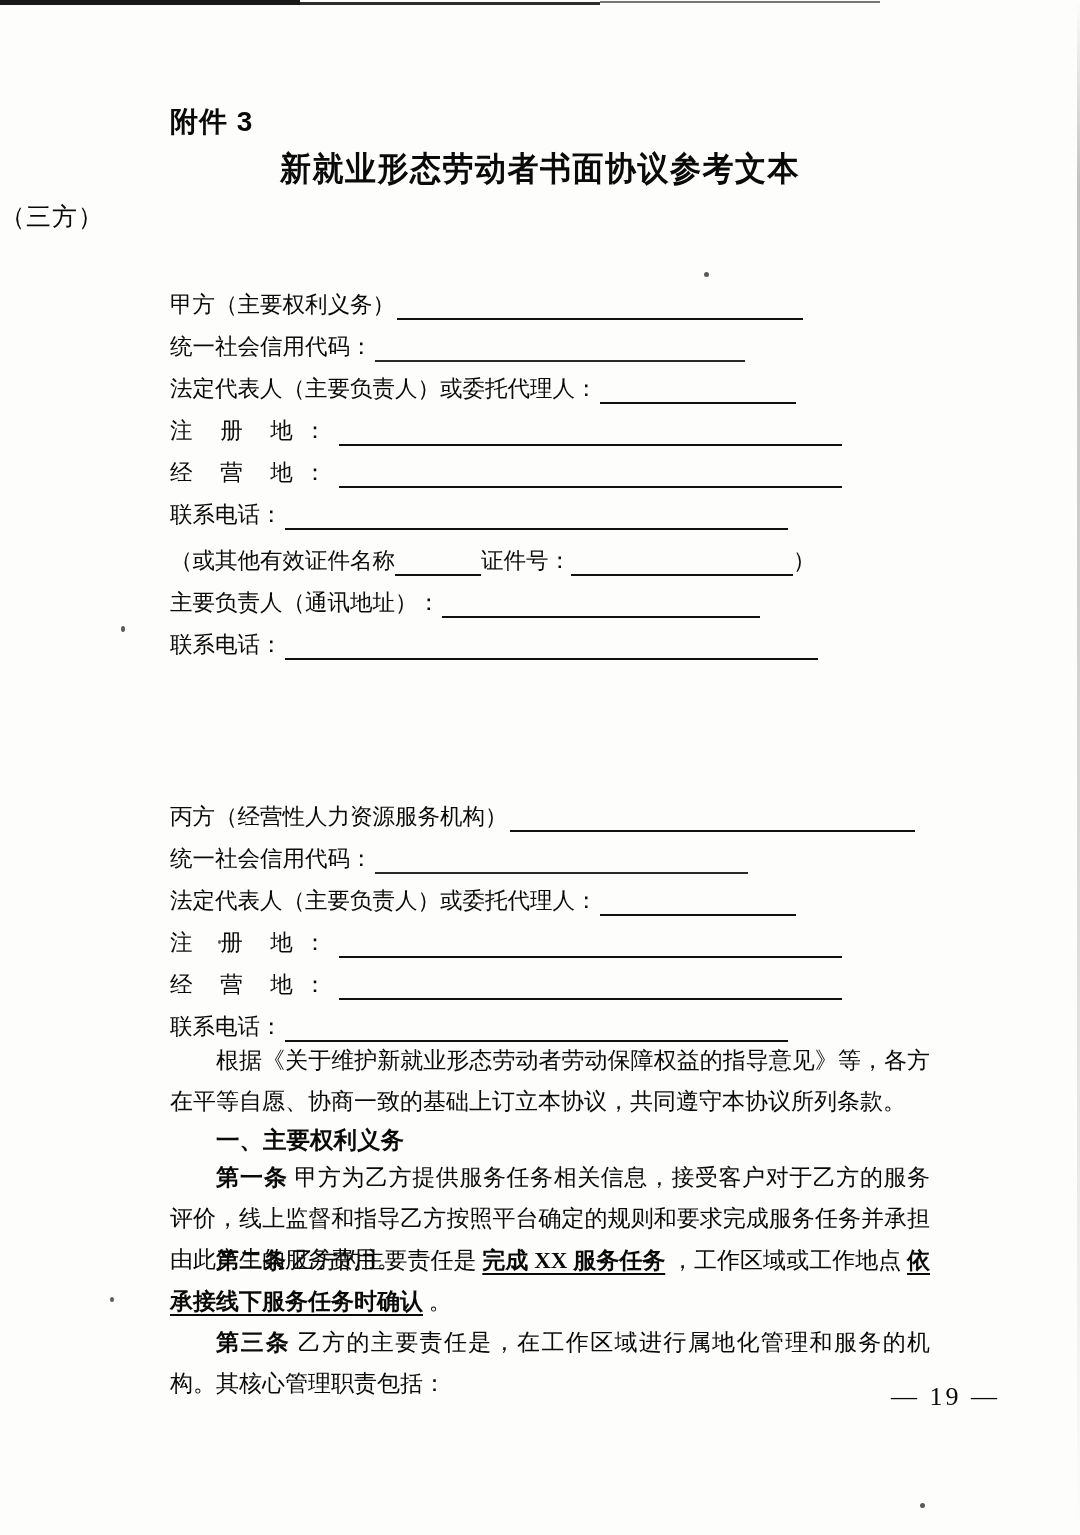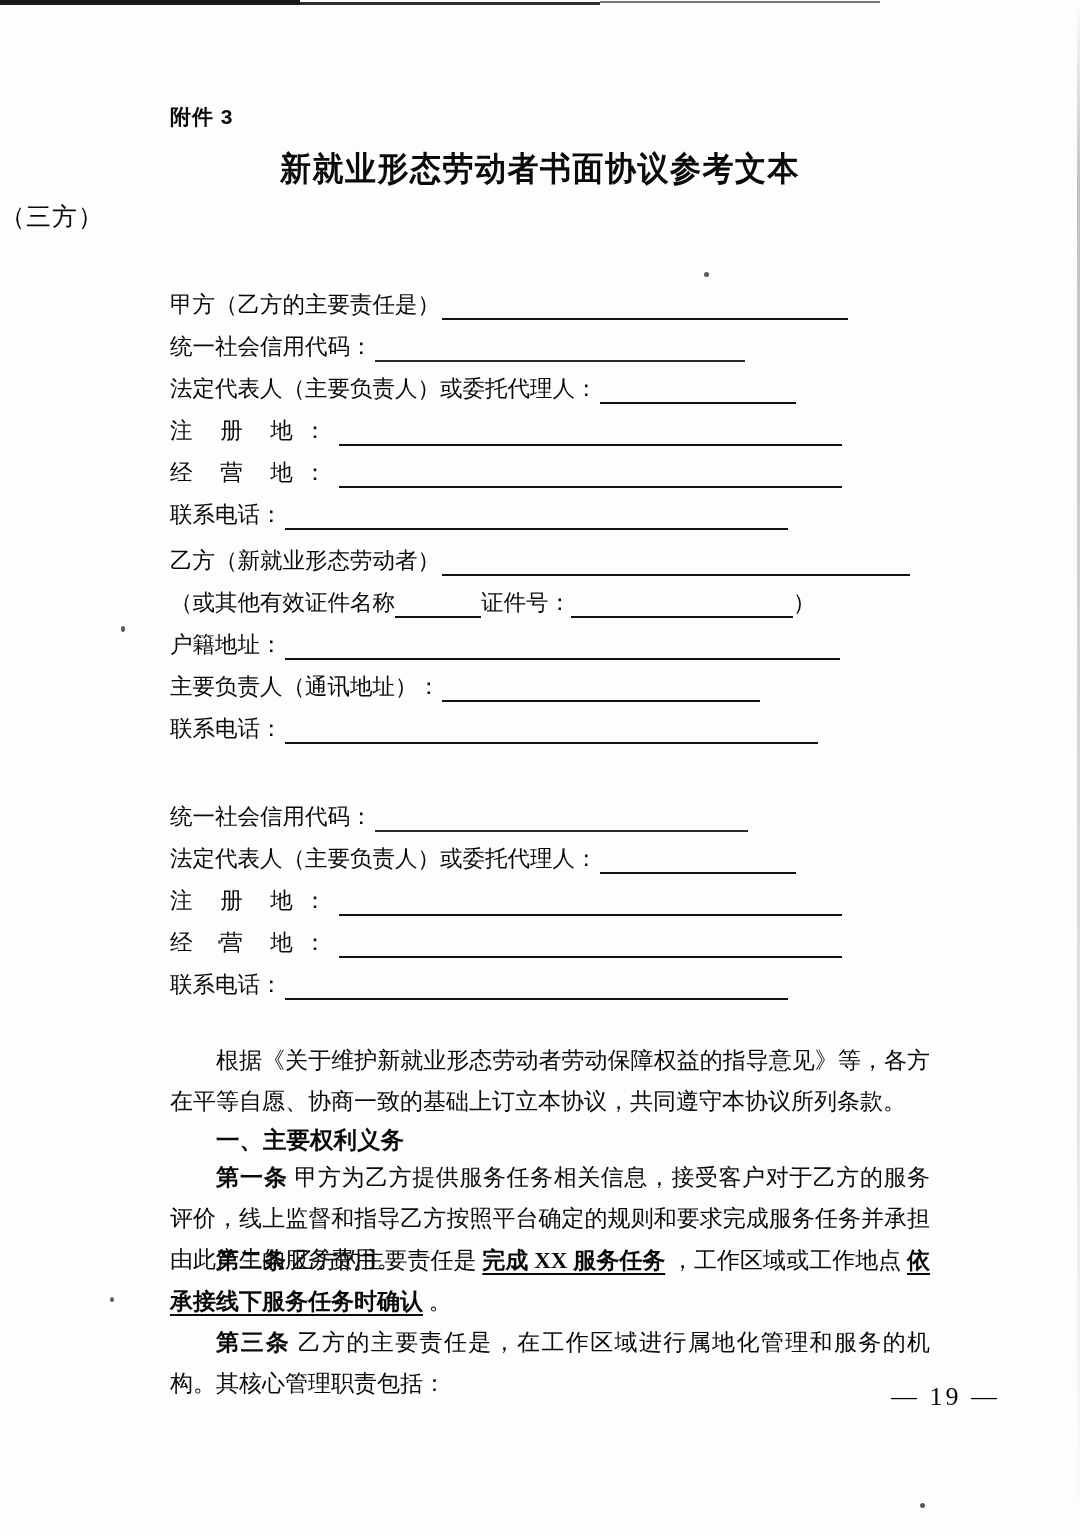--- a/index.html
+++ b/index.html
@@ -63,21 +63,21 @@
     left: 0;
     top: 0;
     width: 1080px;
   }
 
   
   .attach-no {
     position: absolute;
     left: 170px;
     top: 103px;
-    font-size: 21px;
+    font-size: 28px;
     font-weight: 700;
     letter-spacing: 1px;
     font-family: "Liberation Sans", "DejaVu Sans", sans-serif;
   }
   .doc-title {
     position: absolute;
     left: 0;
     top: 148px;
     width: 1080px;
     text-align: center;
@@ -188,21 +188,21 @@
   <div class="speck" style="left:218px;top:940px;width:3px;height:4px;"></div>
 
   <div class="content">
 
     <div class="attach-no">附件 3</div>
     <div class="doc-title">新就业形态劳动者书面协议参考文本</div>
     <div class="doc-subtitle">（三方）</div>
 
     <div class="party-block" style="top:278px;">
       <div class="field-row">
-        <span class="field-label">甲方（乙方的主要责任是）</span>
+        <span class="field-label">甲方（主要权利义务）</span>
         <span class="blank" style="width:406px;"></span>
       </div>
       <div class="field-row">
         <span class="field-label">统一社会信用代码：</span>
         <span class="blank soft" style="width:370px;"></span>
       </div>
       <div class="field-row">
         <span class="field-label">法定代表人（主要负责人）或委托代理人：</span>
         <span class="blank" style="width:196px;"></span>
       </div>
@@ -214,46 +214,42 @@
         <span class="field-label spaced">经 营 地：</span>
         <span class="blank" style="width:503px;"></span>
       </div>
       <div class="field-row">
         <span class="field-label">联系电话：</span>
         <span class="blank" style="width:503px;"></span>
       </div>
     </div>
 
     <div class="party-block" style="top:534px;">
-      <div class="field-row">
-        <span class="field-label">乙方（新就业形态劳动者）</span>
-        <span class="blank" style="width:468px;"></span>
-      </div>
       <div class="inline-row">
         <span>（或其他有效证件名称</span>
         <span class="inline-blank" style="width:86px;"></span>
         <span>证件号：</span>
         <span class="inline-blank" style="width:222px;"></span>
         <span>）</span>
       </div>
       <div class="field-row">
-        <span class="field-label">户籍地址：</span>
-        <span class="blank" style="width:555px;"></span>
-      </div>
-      <div class="field-row">
         <span class="field-label">主要负责人（通讯地址）：</span>
         <span class="blank" style="width:318px;"></span>
       </div>
       <div class="field-row">
         <span class="field-label">联系电话：</span>
         <span class="blank" style="width:533px;"></span>
       </div>
     </div>
 
     <div class="party-block" style="top:790px;">
+      <div class="field-row">
+        <span class="field-label">丙方（经营性人力资源服务机构）</span>
+        <span class="blank" style="width:405px;"></span>
+      </div>
       <div class="field-row">
         <span class="field-label">统一社会信用代码：</span>
         <span class="blank soft" style="width:373px;"></span>
       </div>
       <div class="field-row">
         <span class="field-label">法定代表人（主要负责人）或委托代理人：</span>
         <span class="blank" style="width:196px;"></span>
       </div>
       <div class="field-row">
         <span class="field-label spaced">注 册 地：</span>

